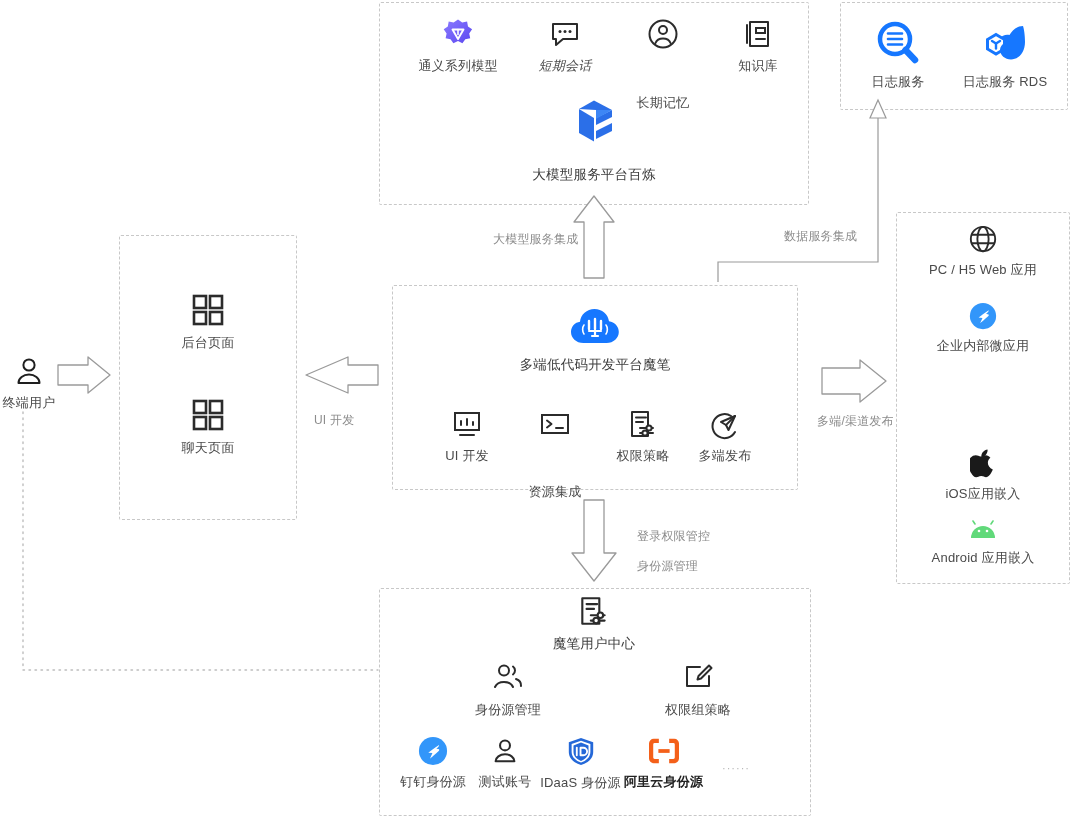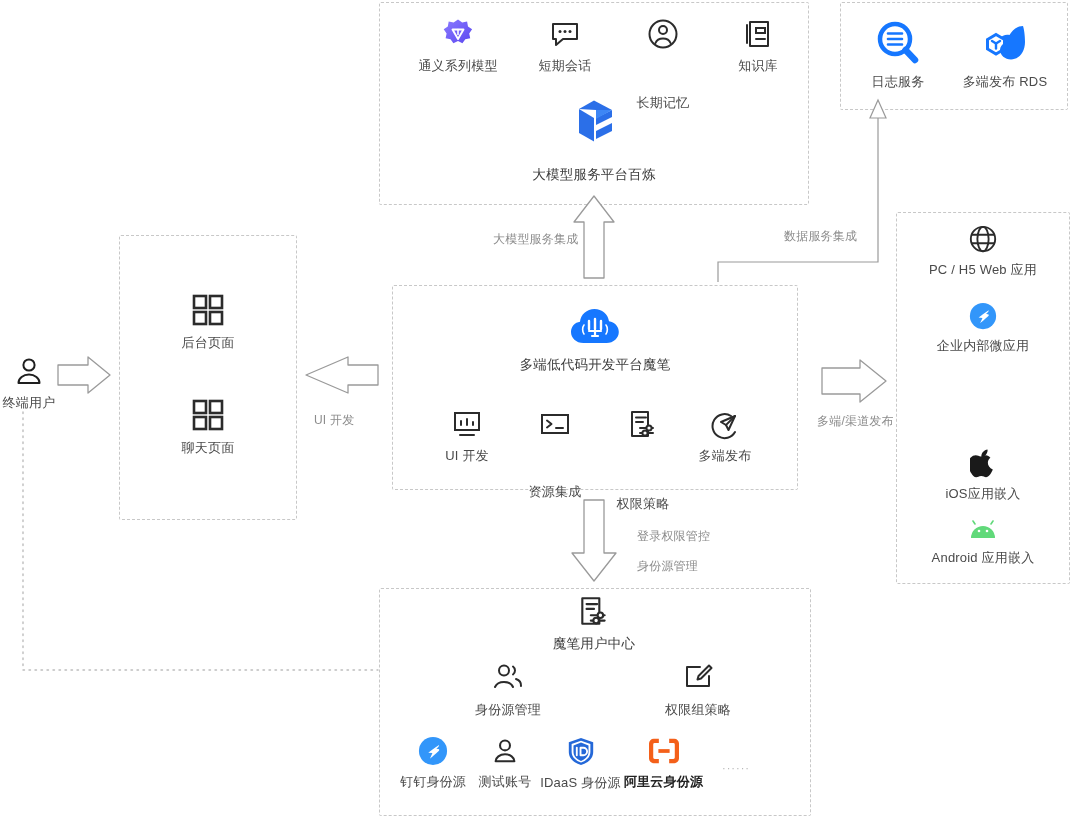--- a/index.html
+++ b/index.html
@@ -157,21 +157,21 @@
           </linearGradient>
         </defs>
         <path d="M16 1.5 l4.2 3.0 4.9 -1.0 0.9 4.9 4.1 2.9 -2.9 4.1 1.0 4.9 -4.9 0.9 -2.9 4.1 -4.4 -2.3 -4.6 2.3 -2.9 -4.1 -4.9 -0.9 1.0 -4.9 -2.9 -4.1 4.1 -2.9 0.9 -4.9 4.9 1.0 Z" fill="url(#tgGrad)"></path>
         <path d="M10.5 11.5 h11 l-5.5 9.5 Z" fill="none" stroke="#ffffff" stroke-width="1.9" stroke-linejoin="round"></path>
         <path d="M16 11.5 v5" stroke="#ffffff" stroke-width="1.6" stroke-linecap="round"></path>
       </svg>
     </span>
     <span class="lbl">通义系列模型</span>
   </div>
 
-  <div class="node" style="left:505px; top:18px; width:120px;">
+  <div class="node" style="left:505px; top:18px; width:120px;font-style:italic;">
     <span class="ico">
       <svg width="32" height="32" viewBox="0 0 32 32">
         <path d="M4 6 h24 v15 h-14 l-7 6 v-6 h-3 Z" fill="none" stroke="#2b2b2b" stroke-width="2" stroke-linejoin="round"></path>
         <circle cx="11" cy="13.5" r="1.5" fill="#2b2b2b"></circle>
         <circle cx="16" cy="13.5" r="1.5" fill="#2b2b2b"></circle>
         <circle cx="21" cy="13.5" r="1.5" fill="#2b2b2b"></circle>
       </svg>
     </span>
     <span class="lbl">短期会话</span>
   </div>
@@ -227,21 +227,21 @@
   <div class="node" style="left:950px; top:20px; width:110px;">
     <span class="ico">
       <svg width="46" height="46" viewBox="0 0 46 46">
         <path d="M41 6 C34 6 30 11 27.5 15 C24 14 20 15.5 18 18 C21 18.5 23 20 23.5 22
                  C20 24 18 27 18 30 C18 35 23 39.5 29 39.5 C37 39.5 43 32 43 22 C43 15 42 9 41 6 Z" fill="#1677ff"></path>
         <path d="M14 14.5 L22.5 19.5 L22.5 29 L14 34 L5.5 29 L5.5 19.5 Z" fill="none" stroke="#1677ff" stroke-width="3"></path>
         <path d="M10 21 l4 2.5 l4 -2.5" fill="none" stroke="#1677ff" stroke-width="2.4" stroke-linecap="round" stroke-linejoin="round"></path>
         <path d="M14 23.5 v5" stroke="#1677ff" stroke-width="2.4" stroke-linecap="round"></path>
       </svg>
     </span>
-    <span class="lbl">多端发布 RDS</span>
+    <span class="lbl">日志服务 RDS</span>
   </div>
 
   <div class="node" style="left:505px; top:305px; width:180px;">
     <span class="ico">
       <svg width="52" height="44" viewBox="0 0 52 44">
         <path d="M14.5 38 C7 38 2 33 2 27 C2 21.5 6 17.5 11 16.8 C11.6 9.5 17.8 4 25.5 4
                  C33 4 39 9.2 40 16.2 C45.6 17 49.8 21.4 49.8 27 C49.8 33 44.6 38 37.5 38 Z" fill="#1677ff"></path>
         <path d="M20 16 v8 M26 14 v10 M32 16 v8" stroke="#ffffff" stroke-width="2.4" stroke-linecap="round"></path>
         <path d="M20 26 h12" stroke="#ffffff" stroke-width="2.2" stroke-linecap="round"></path>
         <path d="M26 26 v5" stroke="#ffffff" stroke-width="2.2" stroke-linecap="round"></path>
@@ -268,21 +268,21 @@
     <span class="ico">
       <svg width="32" height="32" viewBox="0 0 32 32">
         <rect x="3" y="7" width="26" height="18" fill="none" stroke="#2b2b2b" stroke-width="2"></rect>
         <path d="M8 12.5 l4.5 3.5 l-4.5 3.5" fill="none" stroke="#2b2b2b" stroke-width="2" stroke-linecap="round" stroke-linejoin="round"></path>
         <path d="M17 20 h7" stroke="#2b2b2b" stroke-width="2" stroke-linecap="round"></path>
       </svg>
     </span>
     <span class="lbl">资源集成</span>
   </div>
 
-  <div class="node" style="left:588px; top:408px; width:110px;gap:48px;">
+  <div class="node" style="left:588px; top:408px; width:110px;">
     <span class="ico">
       <svg width="32" height="32" viewBox="0 0 32 32">
         <path d="M5 4 h16 v24 h-16 Z" fill="none" stroke="#2b2b2b" stroke-width="2" stroke-linejoin="round"></path>
         <path d="M9 9.5 h10 M9 14 h7" stroke="#2b2b2b" stroke-width="2" stroke-linecap="round"></path>
         <path d="M13 20 h13 M13 25 h13" stroke="#2b2b2b" stroke-width="2" stroke-linecap="round"></path>
         <circle cx="22" cy="20" r="2.6" fill="#ffffff" stroke="#2b2b2b" stroke-width="2"></circle>
         <circle cx="18" cy="25" r="2.6" fill="#ffffff" stroke="#2b2b2b" stroke-width="2"></circle>
       </svg>
     </span>
     <span class="lbl">权限策略</span>

